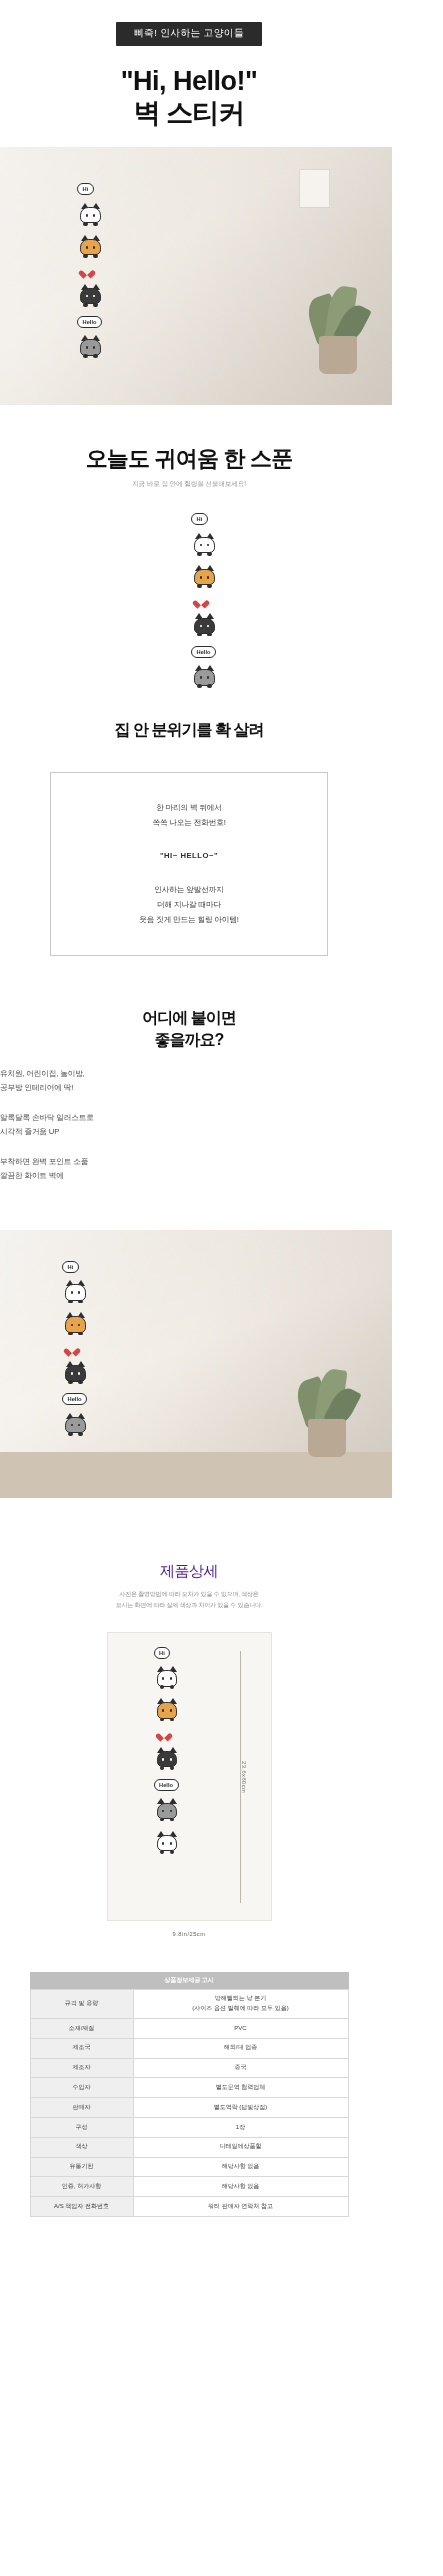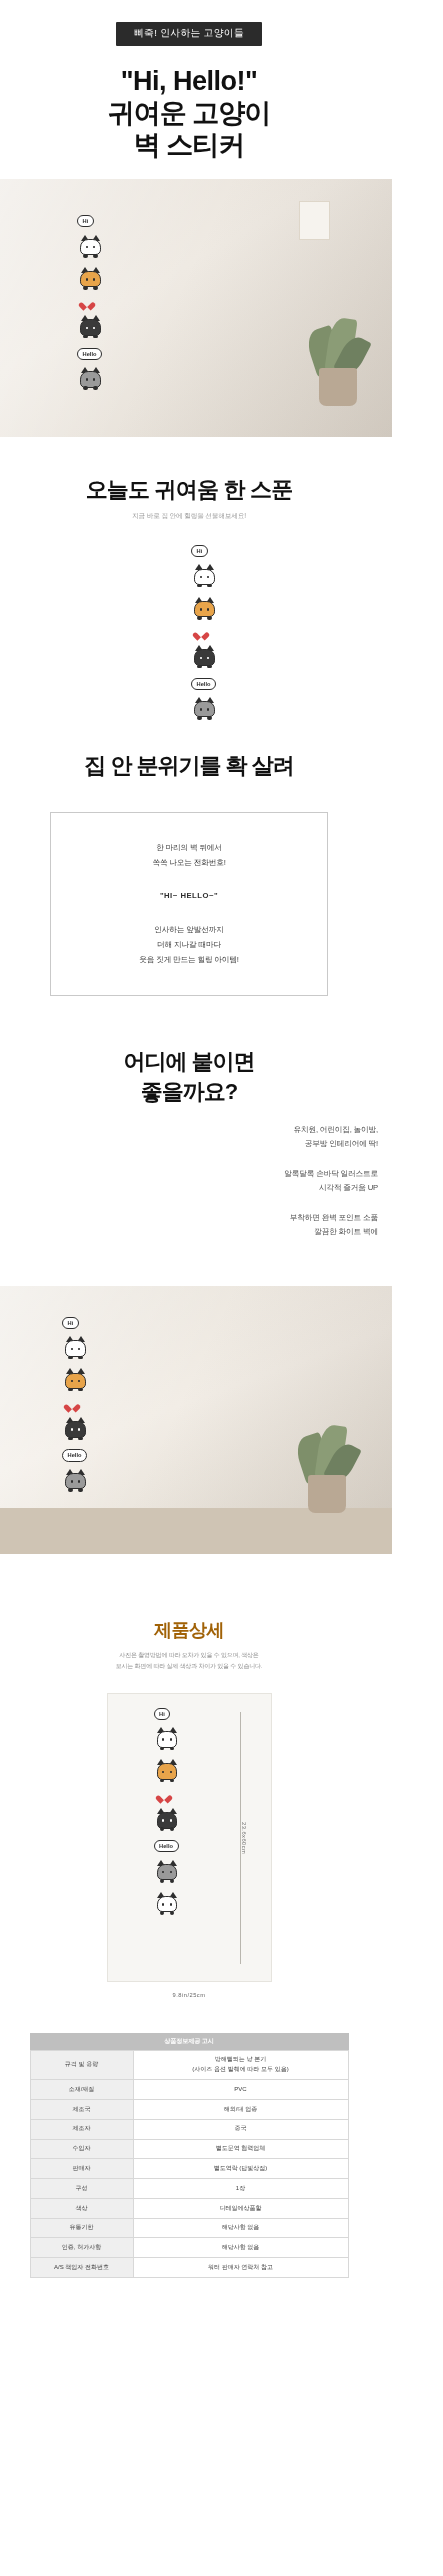--- a/index.html
+++ b/index.html
@@ -197,21 +197,21 @@
     color: #9a9a9a;
     margin-top: 7.2px;
     letter-spacing: -0.2px;
   }
 
   .sec-head-2 {
     text-align: center;
     padding: 36px 0 13.4px 0;
   }
   .sec-head-2 .big {
-    font-size: 22px;
+    font-size: 16px;
     font-weight: bold;
     letter-spacing: -1px;
     line-height: 1.35;
     color: #111;
   }
 
   
   .strip {
     position: relative;
     width: 443px;
@@ -243,40 +243,40 @@
   .card .quote {
     margin: 18.5px 0 18.5px 0;
     font-size: 7.7px;
     font-weight: bold;
     letter-spacing: 0.5px;
     color: #2e2e2e;
   }
 
   
   .bullets {
-    text-align: right;
+    text-align: left;
     padding: 3.1px 0 31px 0;
   }
   .bullets .grp { margin-bottom: 15.5px; }
   .bullets .line {
     font-size: 7.7px;
     line-height: 1.85;
     color: #4a4a4a;
     letter-spacing: -0.2px;
   }
 
   
   .detail-head {
     text-align: center;
     padding: 33px 0 6.2px 0;
   }
   .detail-head .t {
-    font-size: 18px;
-    font-weight: bold;
-    color: #a16207;
+    font-size: 15px;
+    font-weight: normal;
+    color: #4c1d95;
     letter-spacing: -0.5px;
   }
   .detail-head .d {
     font-size: 6px;
     color: #8e8e8e;
     line-height: 1.8;
     margin-top: 8.2px;
     letter-spacing: -0.2px;
   }
 
@@ -353,21 +353,20 @@
 <body>
 
 <div class="page">
 
   <div class="top-badge-wrap">
     <span class="top-badge">삐죽! 인사하는 고양이들</span>
   </div>
 
   <div class="hero-title">
     <div class="l1">"Hi, Hello!"</div>
-    <div class="l2">귀여운 고양이</div>
     <div class="l3">벽 스티커</div>
   </div>
 
   <div class="photo photo-1">
     <div class="wall-shadow"></div>
     <div class="frame-deco"></div>
     <div class="plant">
       <div class="leaf l1"></div>
         <div class="leaf l2"></div>
         <div class="leaf l3"></div>

